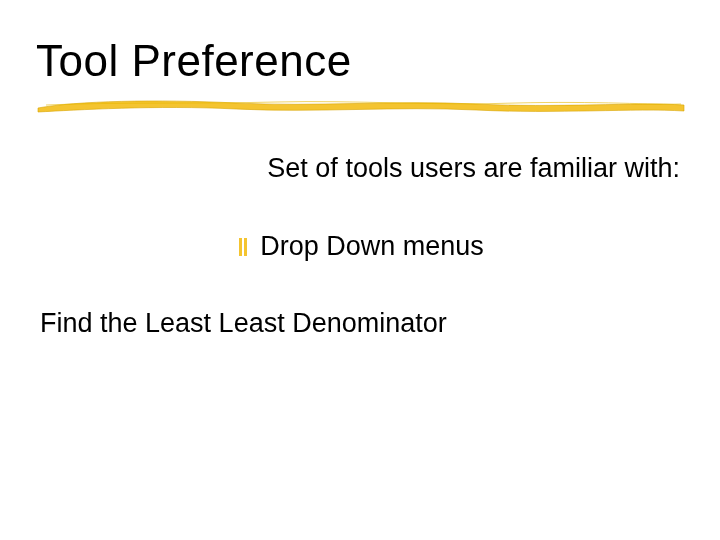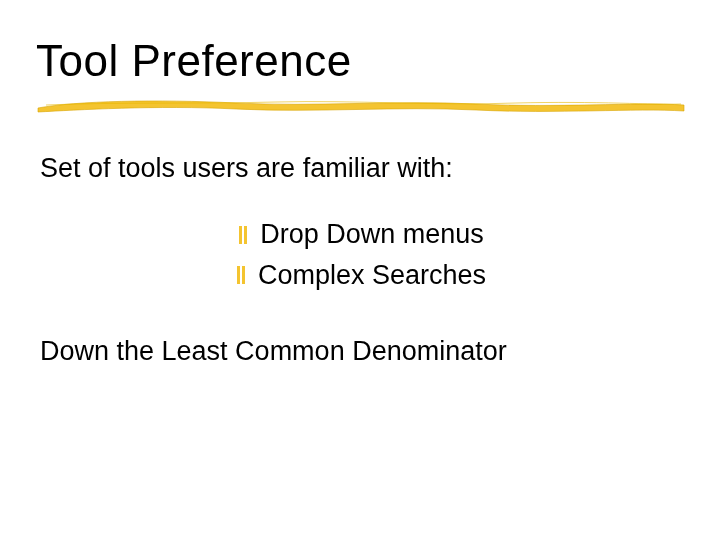--- a/index.html
+++ b/index.html
@@ -35,21 +35,22 @@
   }
   .content {
     position: absolute;
     top: 150px;
     left: 40px;
     right: 40px;
     font-size: 27px;
     line-height: 1.35;
   }
   .intro {
-    margin-bottom: 30px;
+    margin-bottom: 42px;
+    text-align: right;
   }
   .bullets {
     margin-bottom: 40px;
   }
   .bullet-row {
     display: flex;
     align-items: center;
     margin-bottom: 4px;
     justify-content: center;
   }
@@ -90,28 +91,19 @@
     <div class="bullets">
       <div class="bullet-row">
         <span class="bullet-icon">
           <svg width="12" height="20" viewBox="0 0 12 20">
             <rect x="2" y="1" width="3" height="18" fill="#f4c430"></rect>
             <rect x="7" y="1" width="3" height="18" fill="#f4c430"></rect>
           </svg>
         </span>
         <span>Drop Down menus</span>
       </div>
-      <div class="bullet-row">
-        <span class="bullet-icon">
-          <svg width="12" height="20" viewBox="0 0 12 20">
-            <rect x="2" y="1" width="3" height="18" fill="#f4c430"></rect>
-            <rect x="7" y="1" width="3" height="18" fill="#f4c430"></rect>
-          </svg>
-        </span>
-        <span>Complex Searches</span>
-      </div>
     </div>
 
-    <div class="closing">Down the Least Common Denominator</div>
+    <div class="closing">Find the Least Least Denominator</div>
 
   </div>
 
 </div>
 
 </body></html>

